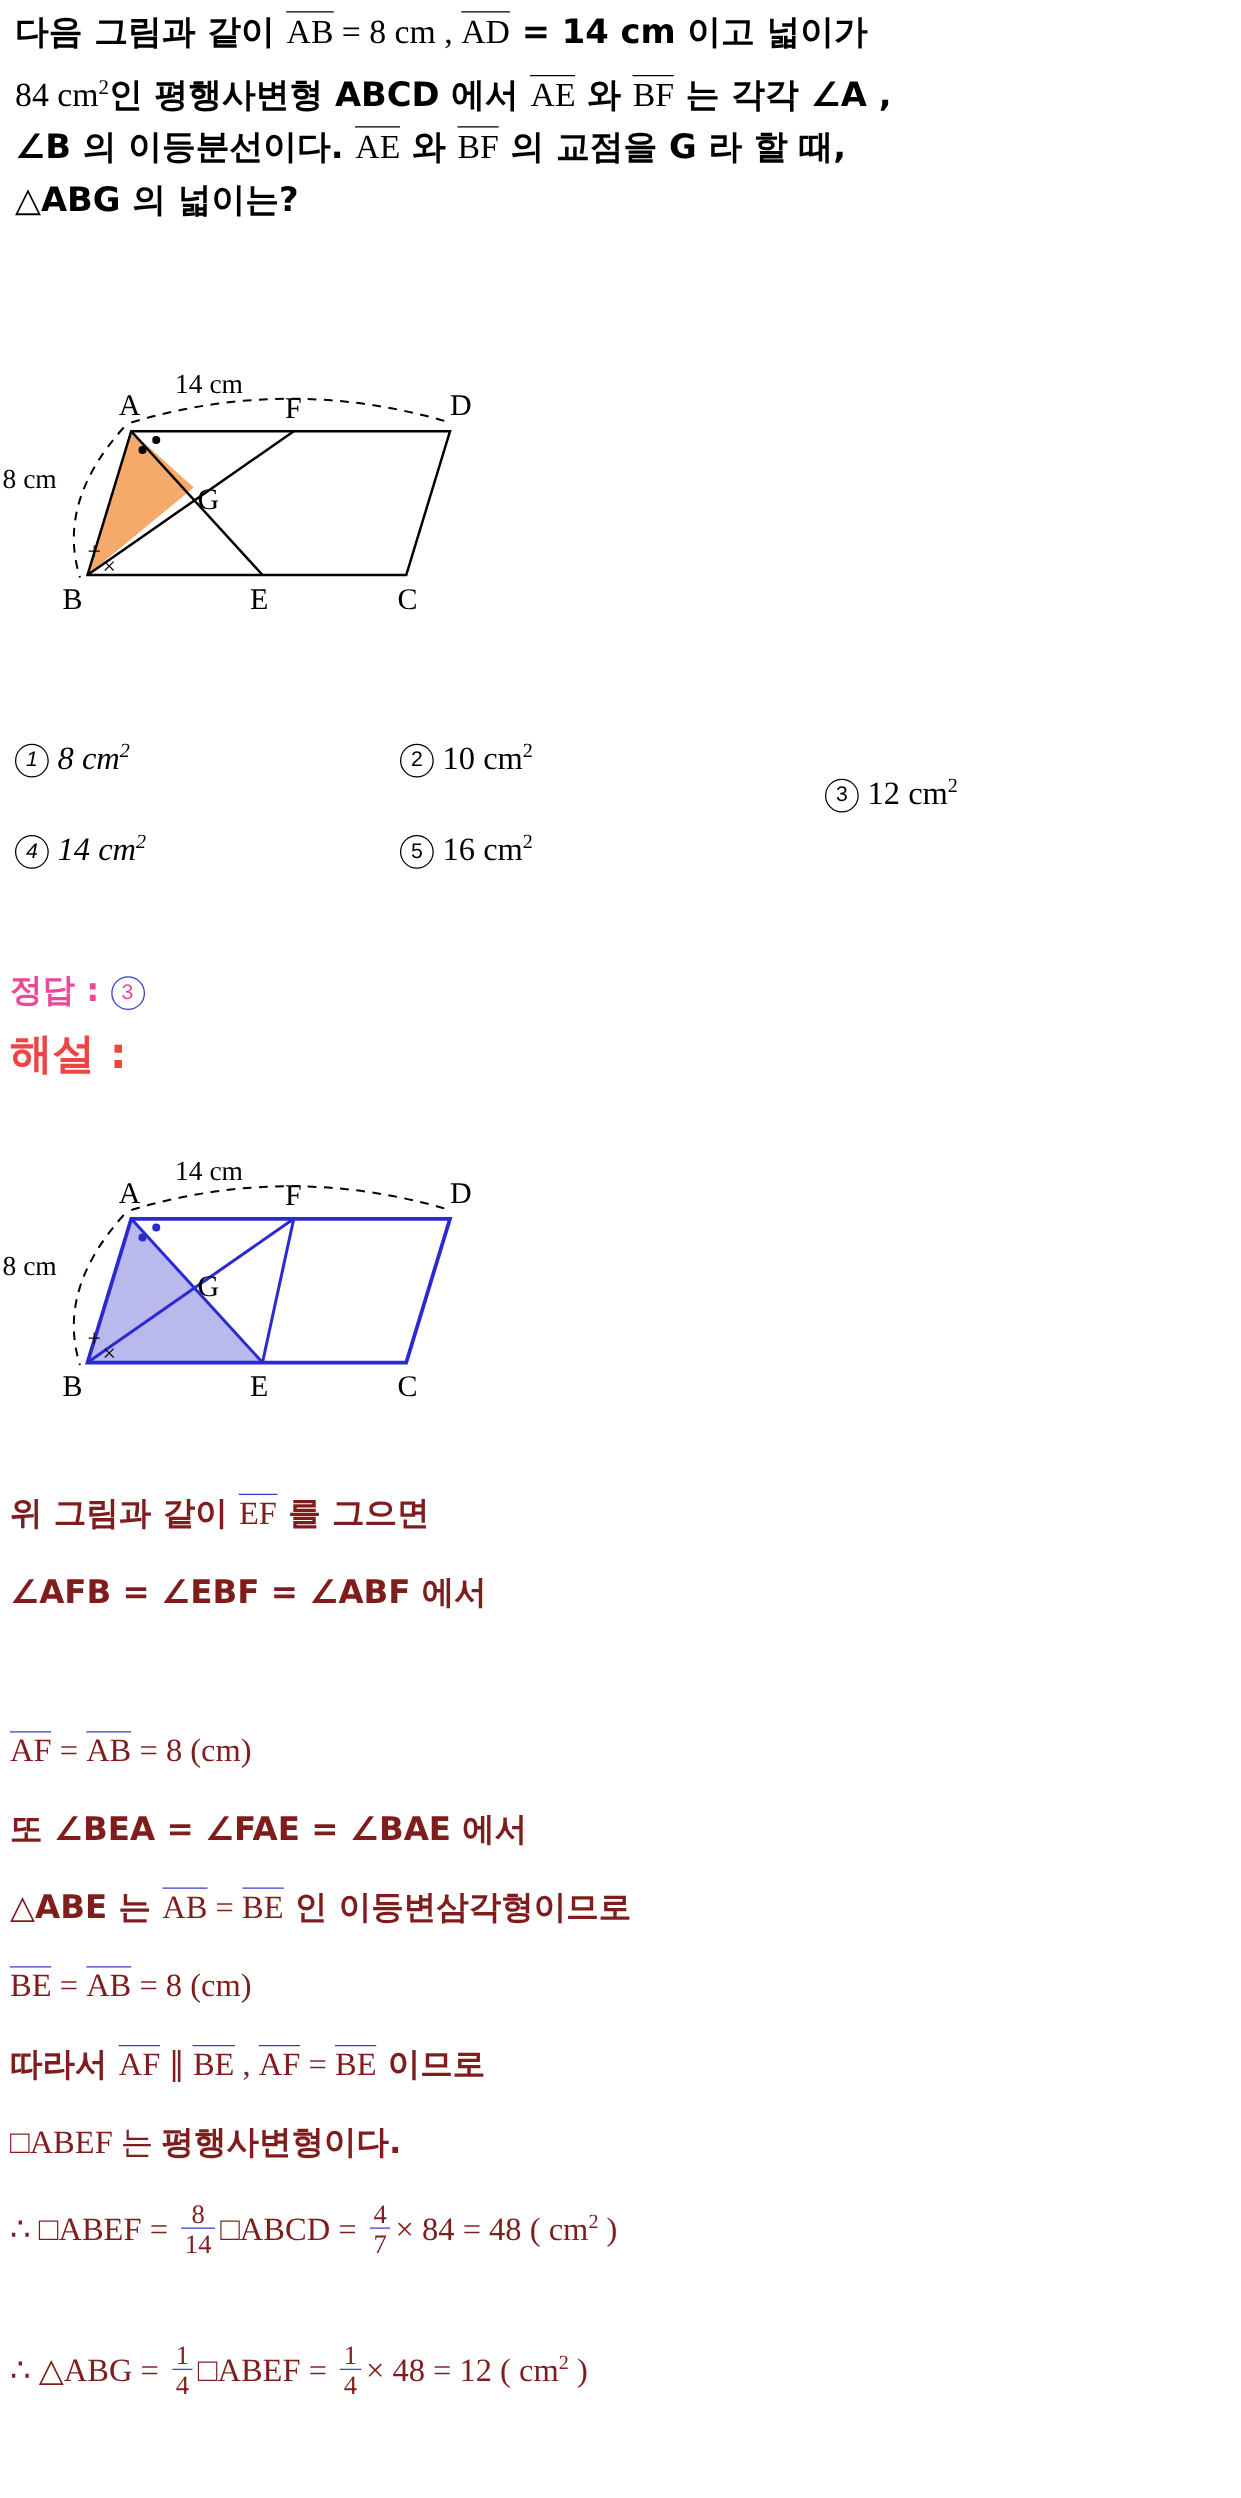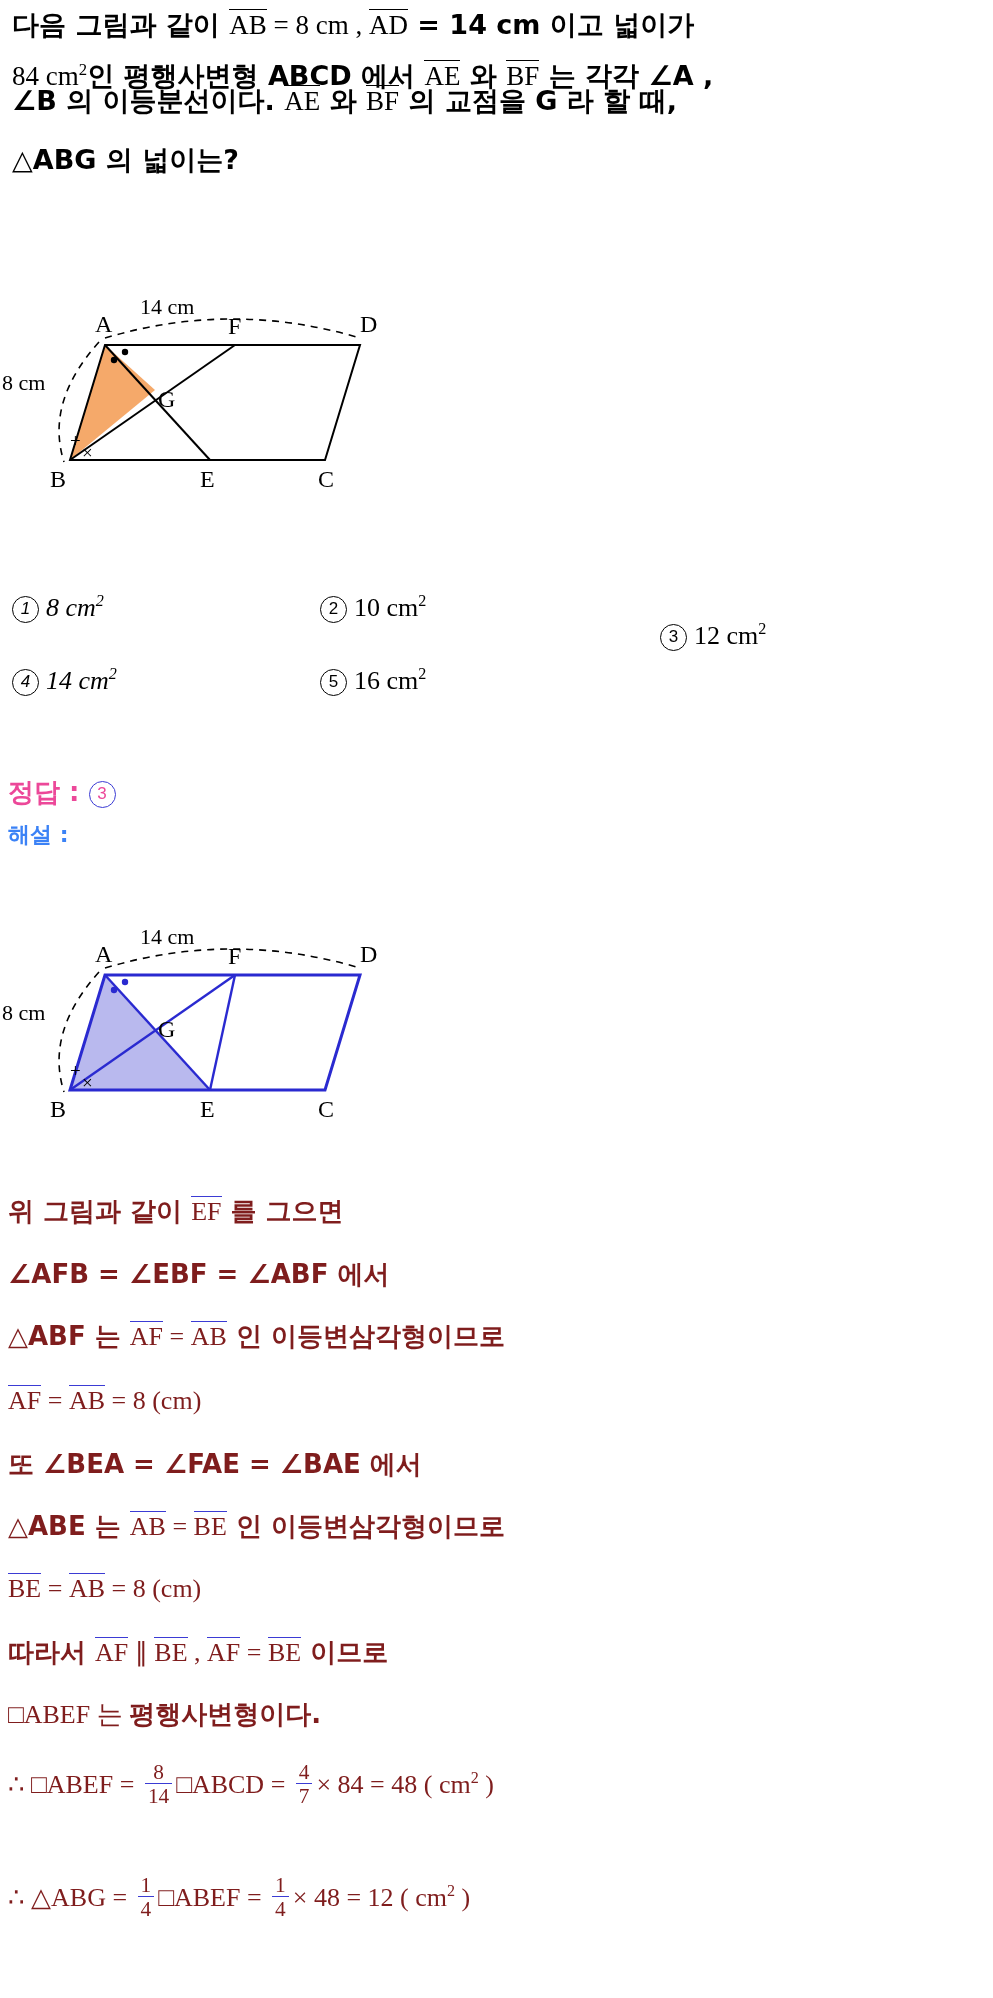--- a/index.html
+++ b/index.html
@@ -31,21 +31,21 @@
   
   .qline {
     position: absolute;
     left: 12px;
     font-size: 27px;
     line-height: 34px;
     white-space: nowrap;
   }
   .q1 { top: 8px; }
   .q2 { top: 53px; }
-  .q3 { top: 84px; }
+  .q3 { top: 100px; }
   .q4 { top: 143px; }
 
   .ov {
     display: inline-block;
     border-top: 1.6px solid #000;
     padding-top: 1px;
     line-height: 1.05;
   }
   .sup {
     font-size: 0.62em;
@@ -99,22 +99,22 @@
     left: 8px;
     top: 775px;
     font-size: 26px;
     color: #ec4899;
   }
   .answer .circnum { border-color: #3b3bd4; }
   .haeseol {
     position: absolute;
     left: 8px;
     top: 820px;
-    font-size: 22px;
-    color: #3b82f6;
+    font-size: 34px;
+    color: #ef4444;
   }
 
   .sol {
     position: absolute;
     left: 8px;
     font-size: 26px;
     color: #7f1d1d;
     white-space: nowrap;
     line-height: 32px;
   }
@@ -262,23 +262,20 @@
   </div>
 
   <div class="sol s1">
     <span class="kor">위 그림과 같이 </span><span class="math ov">EF</span><span class="kor"> 를 그으면</span>
   </div>
 
   <div class="sol s2">
     <span class="kor">∠AFB = ∠EBF = ∠ABF 에서</span>
   </div>
 
-  <div class="sol s3">
-    <span class="kor">△ABF 는 </span><span class="math ov">AF</span><span class="math"> = </span><span class="math ov">AB</span><span class="kor"> 인 이등변삼각형이므로</span>
-  </div>
 
   <div class="sol s4">
     <span class="math ov">AF</span><span class="math"> = </span><span class="math ov">AB</span><span class="math"> = 8 (cm)</span>
   </div>
 
   <div class="sol s5">
     <span class="kor">또 ∠BEA = ∠FAE = ∠BAE 에서</span>
   </div>
 
   <div class="sol s6">

